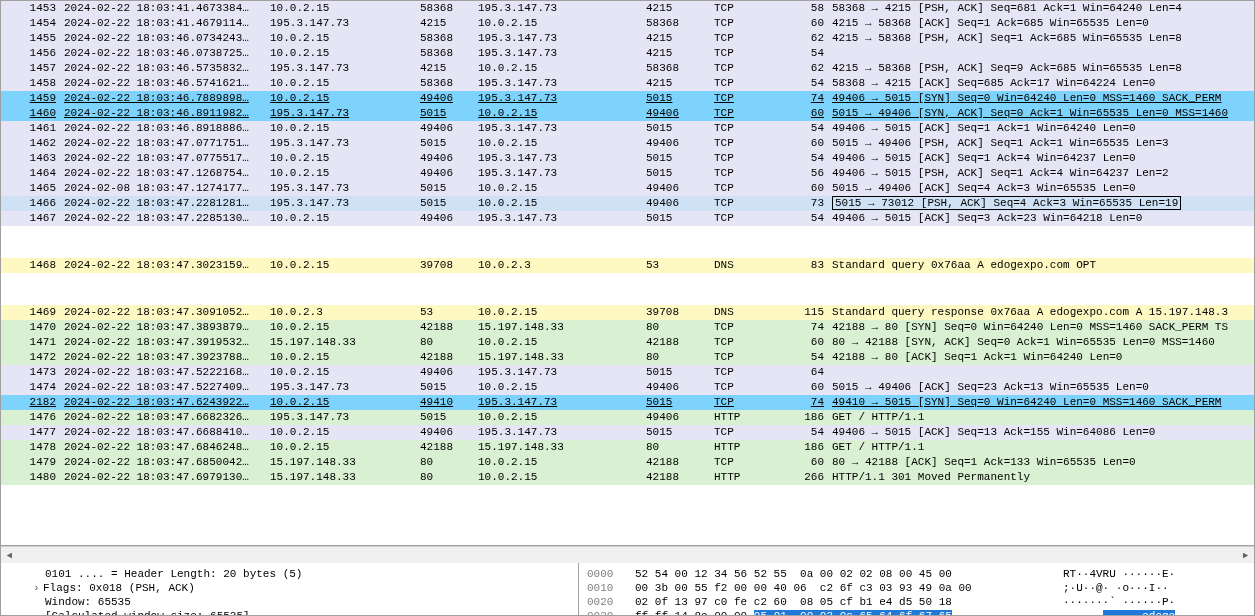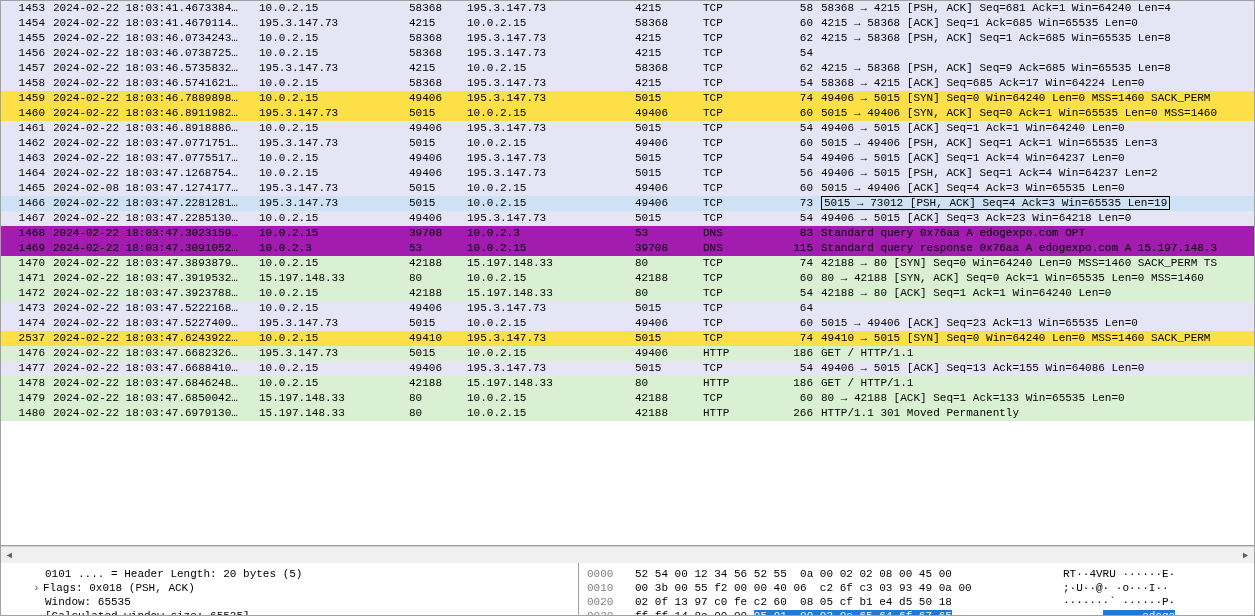--- a/index.html
+++ b/index.html
@@ -16,36 +16,36 @@
   .packet-list {
     height: 545px;
     overflow: hidden;
     border-bottom: 1px solid #a0a0a0;
   }
   .packet-row {
     display: flex;
     height: 15px;
     line-height: 15px;
     white-space: nowrap;
-    padding-left: 6px;
+    padding-left: 17px;
   }
   .col-no { width: 46px; text-align: right; padding-right: 8px; }
   .col-time { width: 206px; }
   .col-src { width: 150px; }
   .col-sport { width: 58px; }
   .col-dst { width: 168px; }
   .col-dport { width: 68px; }
   .col-proto { width: 84px; }
   .col-len { width: 34px; text-align: right; padding-right: 8px; }
   .col-info { flex: 1; overflow: hidden; text-overflow: clip; }
   .bg-lavender { background: #e5e5f6; }
-  .bg-grey { background: #fde047; }
+  .bg-grey { background: #7dd3fc; text-decoration: underline; }
   .bg-lightblue { background: #cfe1f4; }
   .bg-green { background: #daf0d2; }
-  .bg-default { background: #a21caf; }
+  .bg-default { background: #fef9c3; margin-top: 32px; }
   .scroll-bar {
     height: 17px;
     background: #f0f0f0;
     border-top: 1px solid #d0d0d0;
     position: relative;
   }
   .scroll-arrow {
     position: absolute;
     width: 17px;
     height: 17px;
@@ -331,21 +331,21 @@
       <div class="col-time">2024-02-22 18:03:47.5227409…</div>
       <div class="col-src">195.3.147.73</div>
       <div class="col-sport">5015</div>
       <div class="col-dst">10.0.2.15</div>
       <div class="col-dport">49406</div>
       <div class="col-proto">TCP</div>
       <div class="col-len">60</div>
       <div class="col-info">5015 → 49406 [ACK] Seq=23 Ack=13 Win=65535 Len=0</div>
     </div>
     <div class="packet-row bg-grey">
-      <div class="col-no">2537</div>
+      <div class="col-no">2182</div>
       <div class="col-time">2024-02-22 18:03:47.6243922…</div>
       <div class="col-src">10.0.2.15</div>
       <div class="col-sport">49410</div>
       <div class="col-dst">195.3.147.73</div>
       <div class="col-dport">5015</div>
       <div class="col-proto">TCP</div>
       <div class="col-len">74</div>
       <div class="col-info">49410 → 5015 [SYN] Seq=0 Win=64240 Len=0 MSS=1460 SACK_PERM</div>
     </div>
     <div class="packet-row bg-green">

